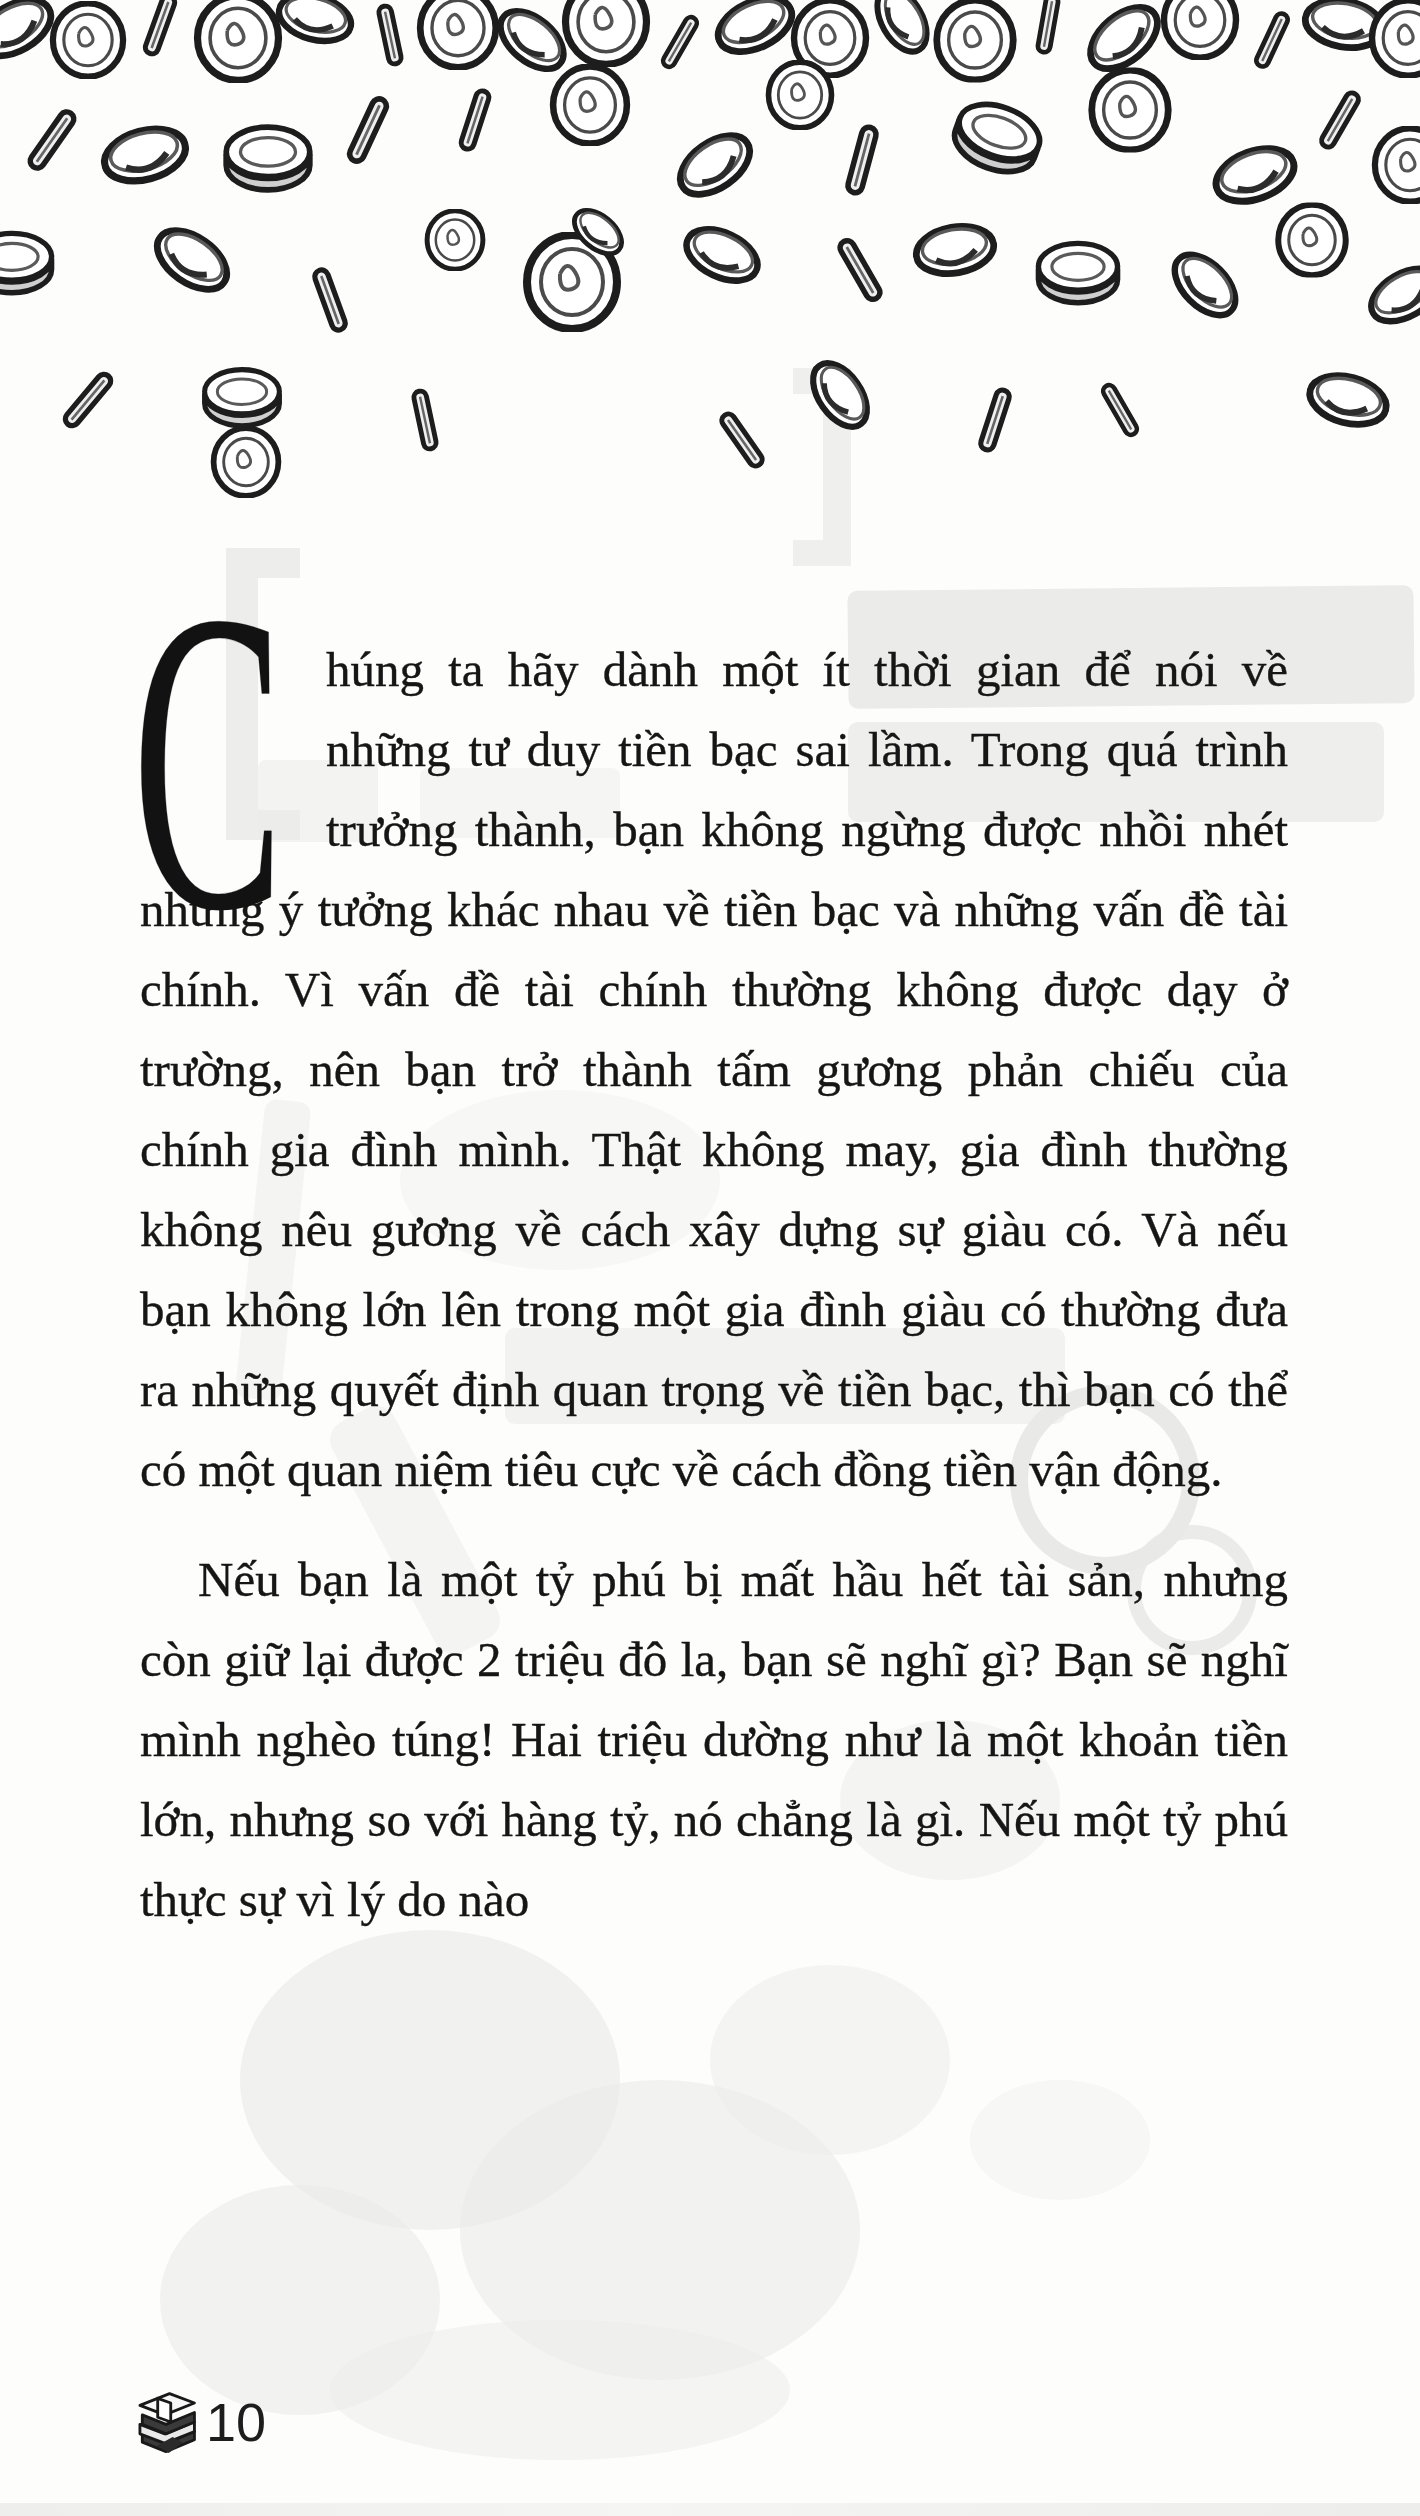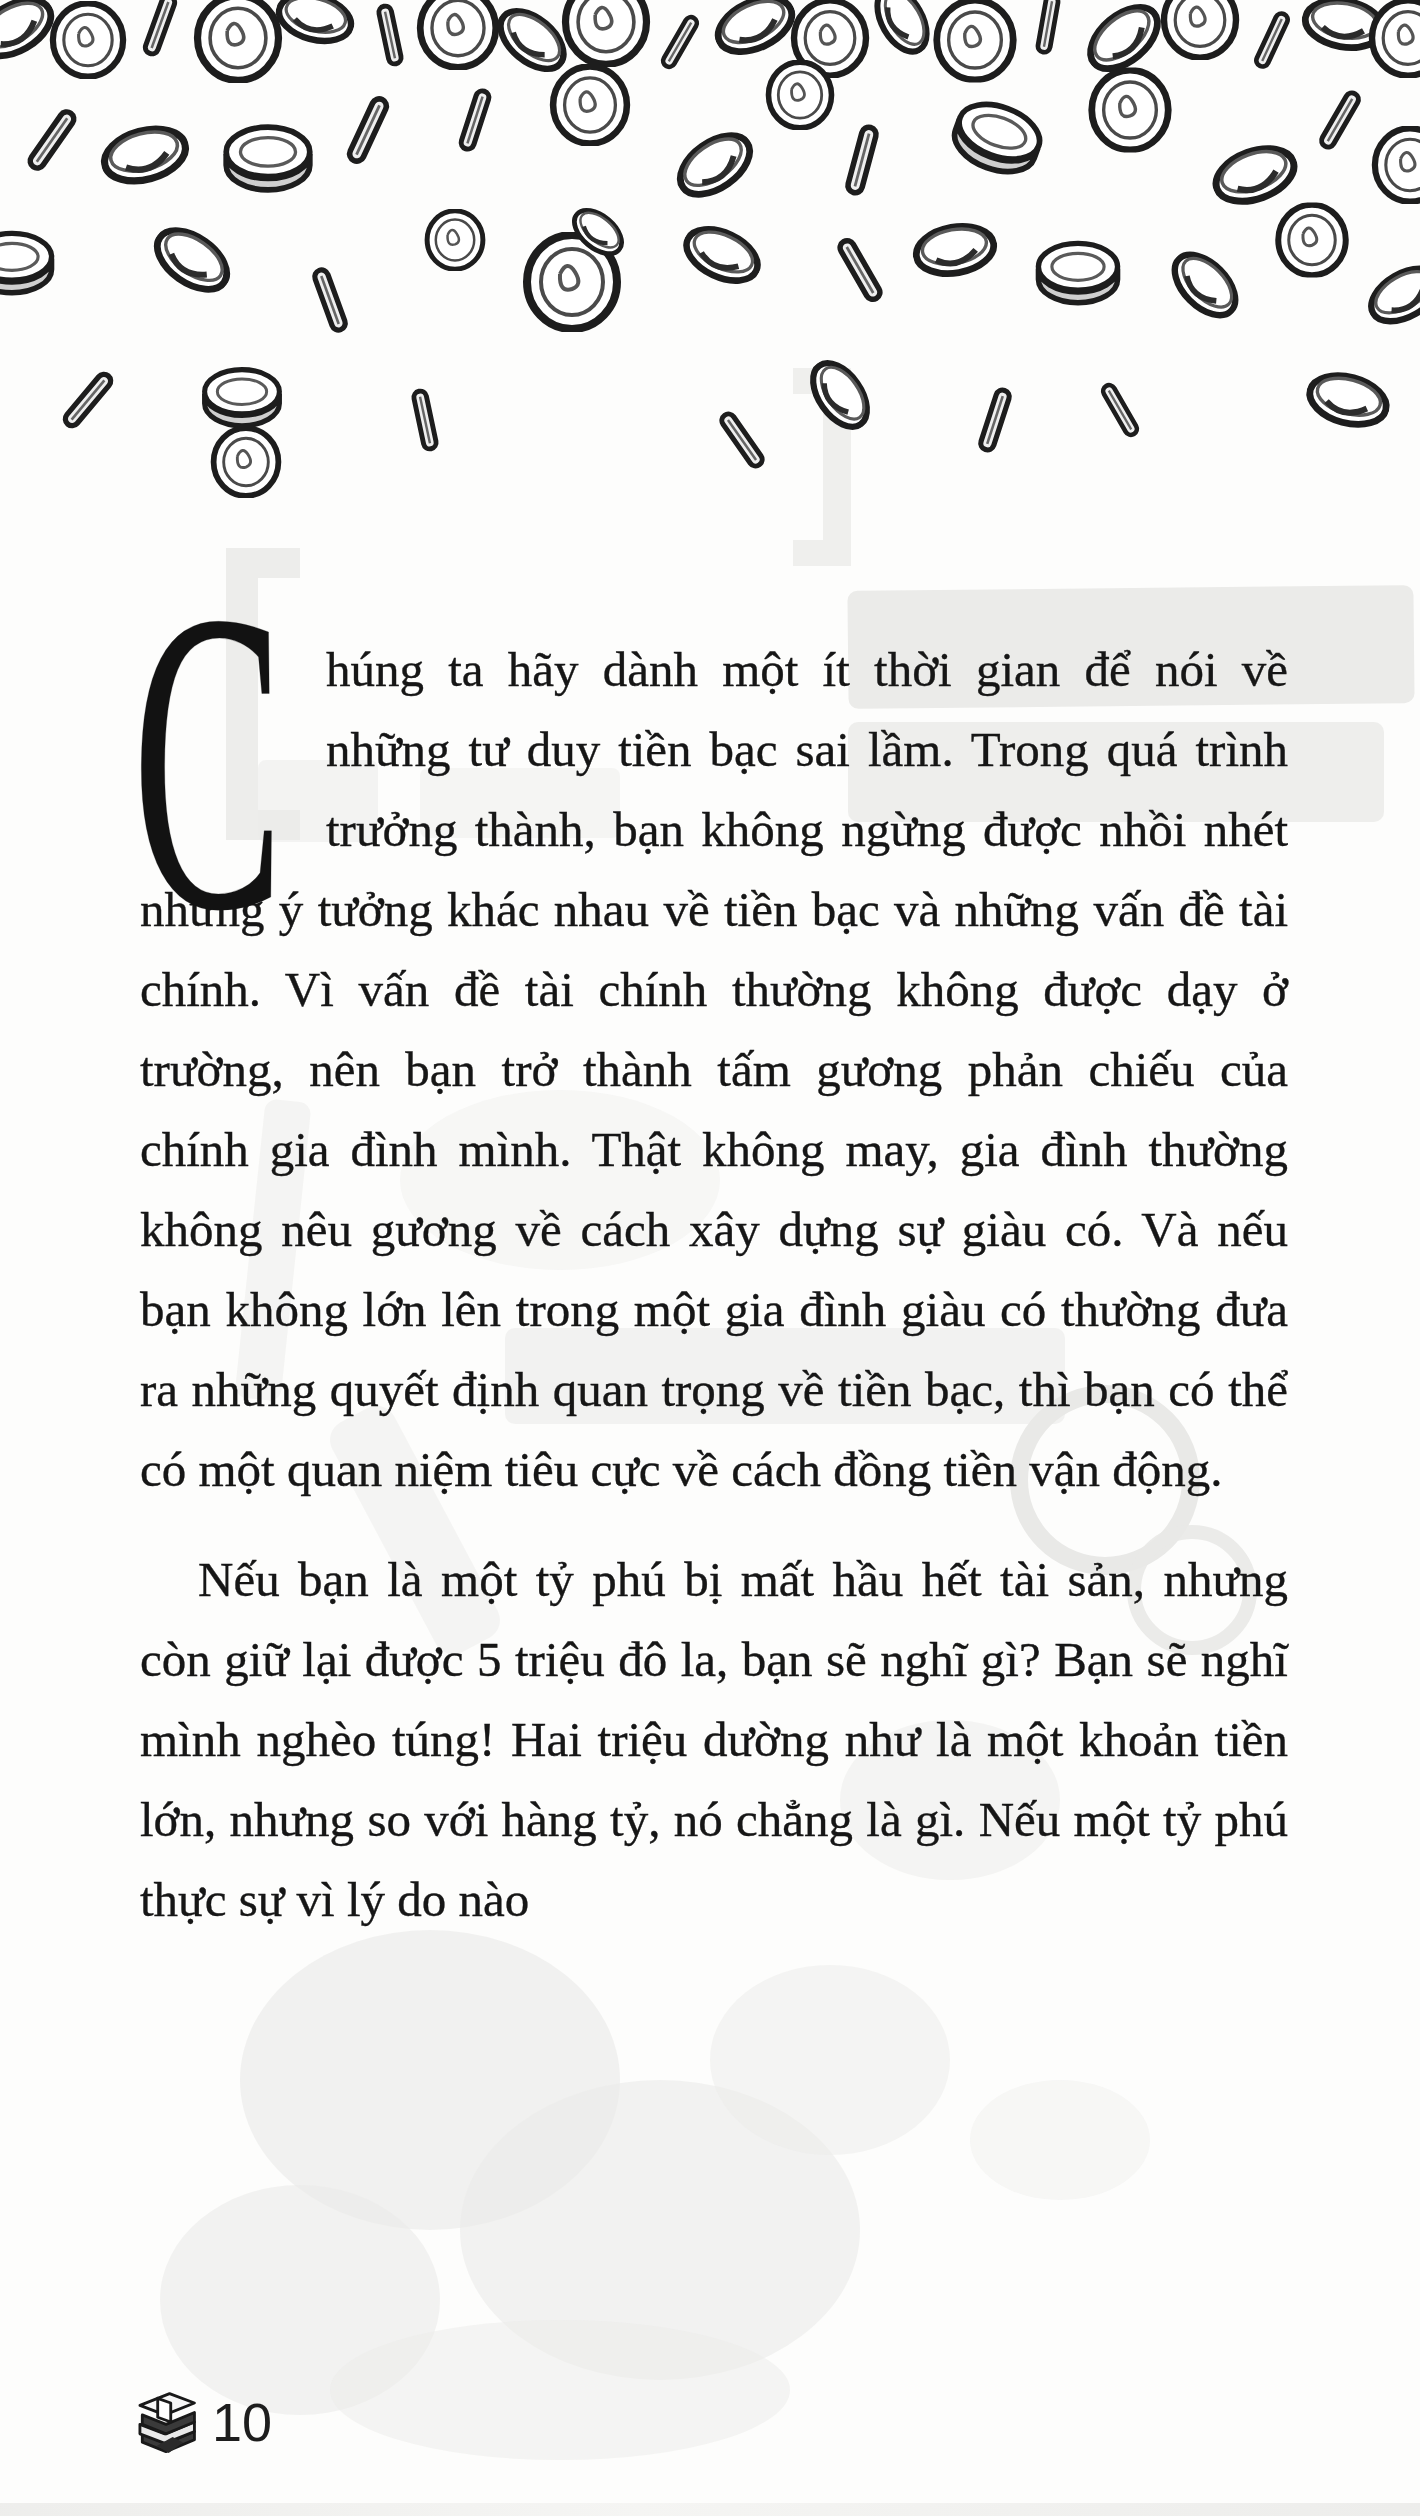--- a/index.html
+++ b/index.html
@@ -46,21 +46,21 @@
     transform:scaleX(0.53);
     transform-origin:0 0;
     white-space:nowrap;
   }
   .pagefoot{
     position:absolute;
     left:130px;
     top:2390px;
     display:flex;
     align-items:center;
-    gap:10px;
+    gap:4px;
   }
   .money-icon{display:block;}
   .pagenum{
     font-family:"Liberation Sans", sans-serif;
     font-size:54px;
     color:#1d1d1d;
     line-height:60px;
   }
   .bottom-band{
     position:absolute;left:0;right:0;bottom:0;height:13px;
@@ -303,21 +303,21 @@
         </g>
     </g>
   </svg>
 
   <main class="body-text">
     <p class="para">
       <span class="dropcap-box">
           <span class="dropcap-glyph">C</span>
         </span><span>húng ta hãy dành một ít thời gian để nói về những tư duy tiền bạc sai lầm. Trong quá trình trưởng thành, bạn không ngừng được nhồi nhét những ý tưởng khác nhau về tiền bạc và những vấn đề tài chính. Vì vấn đề tài chính thường không được dạy ở trường, nên bạn trở thành tấm gương phản chiếu của chính gia đình mình. Thật không may, gia đình thường không nêu gương về cách xây dựng sự giàu có. Và nếu bạn không lớn lên trong một gia đình giàu có thường đưa ra những quyết định quan trọng về tiền bạc, thì bạn có thể có một quan niệm tiêu cực về cách đồng tiền vận động.</span>
     </p>
-    <p class="para indent">Nếu bạn là một tỷ phú bị mất hầu hết tài sản, nhưng còn giữ lại được 5 triệu đô la, bạn sẽ nghĩ gì? Bạn sẽ nghĩ mình nghèo túng! Hai triệu dường như là một khoản tiền lớn, nhưng so với hàng tỷ, nó chẳng là gì. Nếu một tỷ phú thực sự vì lý do nào</p>
+    <p class="para indent">Nếu bạn là một tỷ phú bị mất hầu hết tài sản, nhưng còn giữ lại được 2 triệu đô la, bạn sẽ nghĩ gì? Bạn sẽ nghĩ mình nghèo túng! Hai triệu dường như là một khoản tiền lớn, nhưng so với hàng tỷ, nó chẳng là gì. Nếu một tỷ phú thực sự vì lý do nào</p>
   </main>
 
   <footer class="pagefoot">
     <svg class="money-icon" width="72" height="64" viewBox="0 0 60 54">
       <g stroke="#191919" stroke-width="2.4" stroke-linejoin="round">
         <path d="M10,37 l20,8 24,-10 0,7 -24,10 -20,-8 z" fill="#3a3a3a"></path>
         <path d="M8,29 l21,8 25,-10 0,8 -25,10 -21,-8 z" fill="#e9e9e9"></path>
         <path d="M10,21 l20,8 24,-10 0,8 -24,10 -20,-8 z" fill="#3a3a3a"></path>
         <path d="M8,13 l21,8 25,-10 -21,-8 z" fill="#f7f7f7"></path>
         <path d="M23,7 l11,4 0,16 -11,-4 z" fill="#ffffff"></path>

